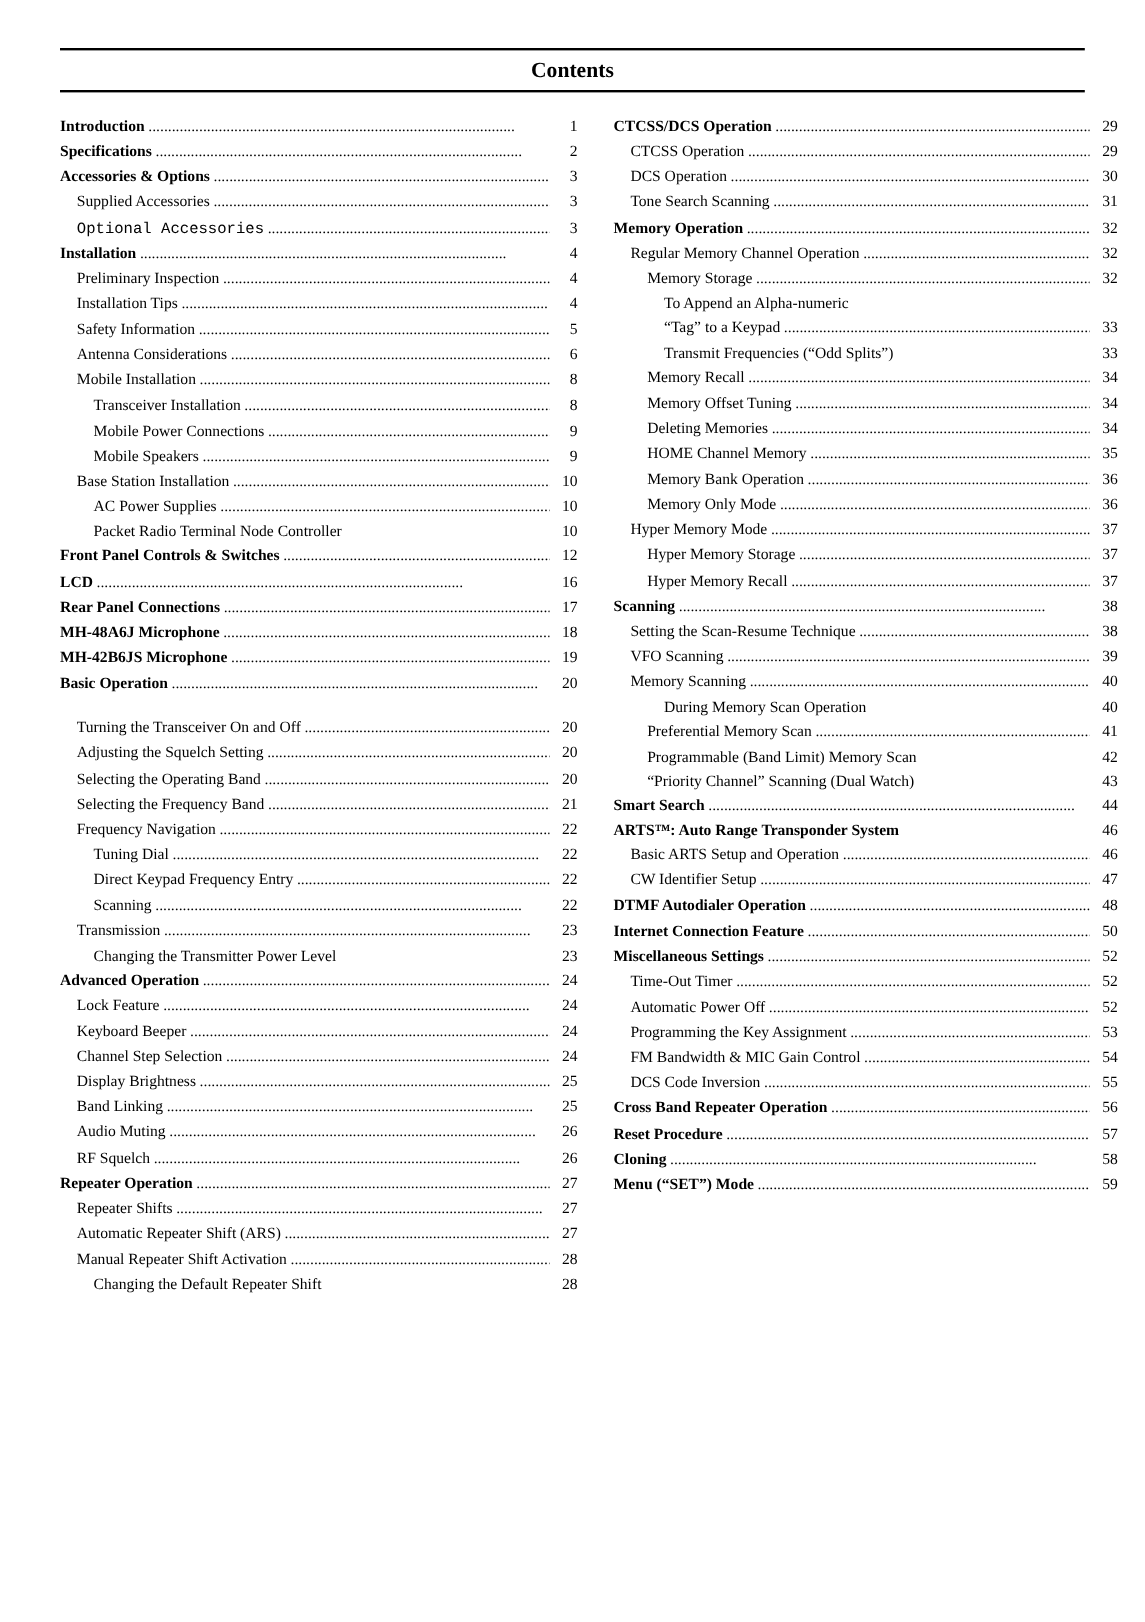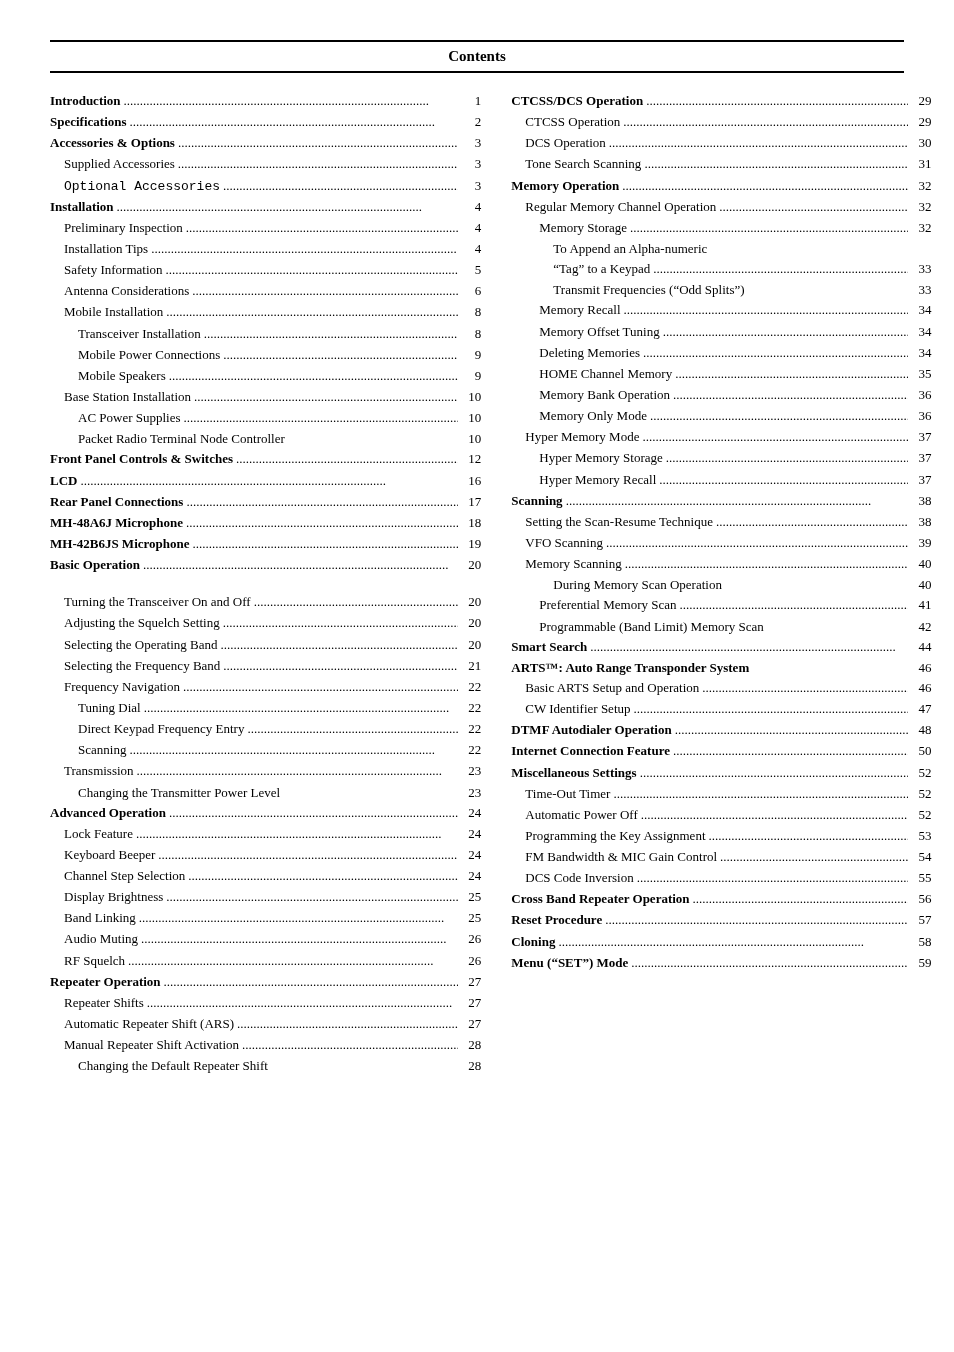--- a/index.html
+++ b/index.html
@@ -7,21 +7,21 @@
       background: #fff;
       font-family: "Times New Roman", Times, serif;
       font-size: 13px;
       color: #000;
       width: 954px;
       min-height: 1352px;
       padding: 40px 50px;
     }
     .page-title {
       text-align: center;
-      font-size: 15px;
+      font-size: 18px;
       font-weight: bold;
       border-top: 2.5px solid #000;
       border-bottom: 2.5px solid #000;
       padding: 6px 0;
       margin-bottom: 18px;
     }
     .toc-container {
       display: flex;
       gap: 30px;
       align-items: flex-start;
@@ -424,20 +424,25 @@
         <span class="entry-text" style="padding-left: 28px;">Preferential Memory Scan</span>
         <span class="dots" style="overflow: hidden; flex: 1 1 0%; margin: 0px 3px; min-width: 10px;"> ..............................................................................................</span>
         <span class="page-num">41</span>
       </div>
       <div class="toc-entry">
         <span class="entry-text" style="padding-left: 28px;">Programmable (Band Limit) Memory Scan</span>
         <span class="dots" style="flex: 1 1 0%;"> </span>
         <span class="page-num">42</span>
       </div>
       <div class="toc-entry">
+        <span class="entry-text" style="padding-left: 28px;">“Priority Channel” Scanning (Dual Watch)</span>
+        <span class="dots" style="flex: 1 1 0%;"> </span>
+        <span class="page-num">43</span>
+      </div>
+      <div class="toc-entry">
         <span class="entry-text entry-bold" style="padding-left: 0px;">Smart Search</span>
         <span class="dots" style="overflow: hidden; flex: 1 1 0%; margin: 0px 3px; min-width: 10px;"> ..............................................................................................</span>
         <span class="page-num">44</span>
       </div>
       <div class="toc-entry">
         <span class="entry-text entry-bold" style="padding-left: 0px;">ARTS™: Auto Range Transponder System</span>
         <span class="dots" style="flex: 1 1 0%;"> </span>
         <span class="page-num">46</span>
       </div>
       <div class="toc-entry">

